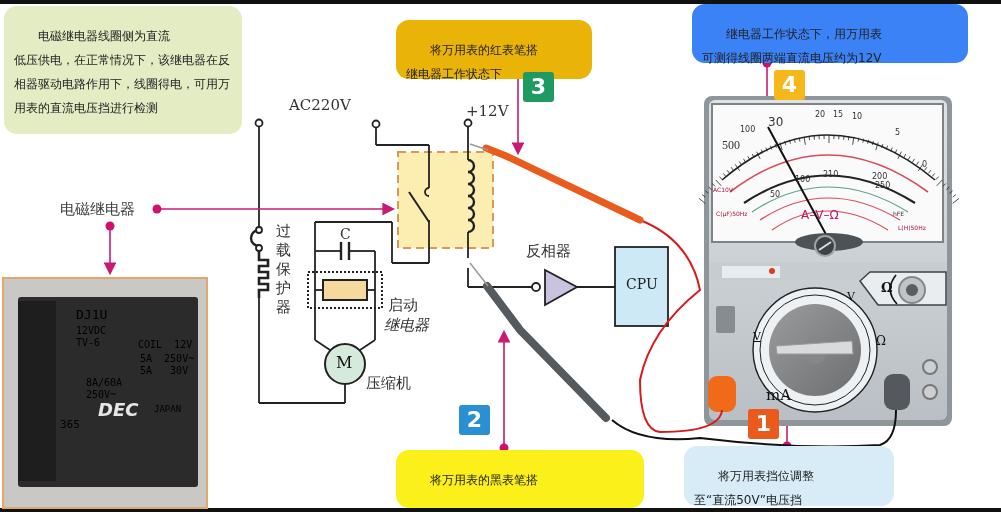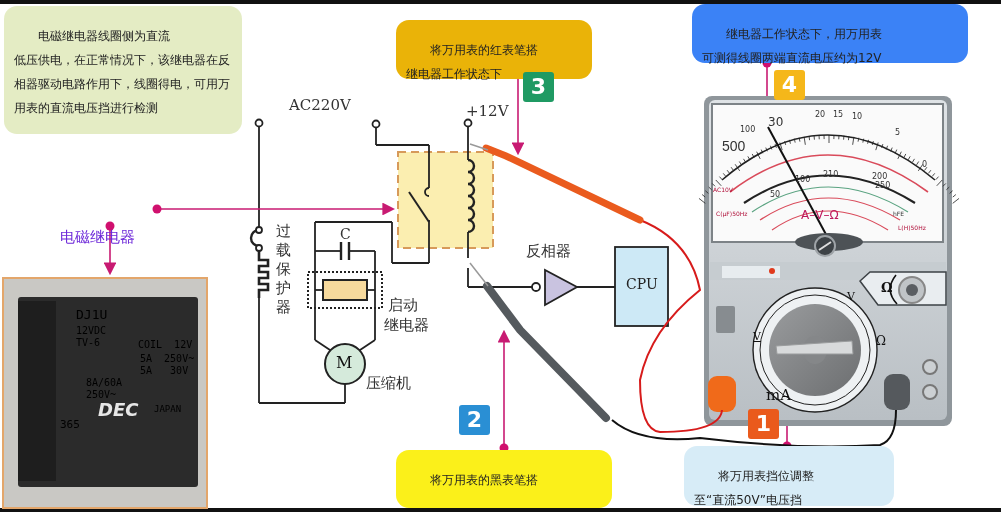--- a/index.html
+++ b/index.html
@@ -4,36 +4,36 @@
 <style>
   html,body{margin:0;padding:0;}
   body{width:1001px;height:512px;background:#fff;position:relative;overflow:hidden;font-family:"DejaVu Sans",sans-serif;}
   .topbar{position:absolute;left:0;top:0;width:1001px;height:4px;background:#111;}
   .botbar{position:absolute;left:0;top:508px;width:1001px;height:4px;background:#111;}
   .callout{position:absolute;border-radius:13px;font-size:12px;line-height:24px;color:#222;padding:18px 10px;box-sizing:border-box;}
   .callout p{margin:0;}
   .c-green{left:4px;top:6px;width:238px;height:128px;background:#e4ecc4;}
   .c-pink{left:396px;top:4px;width:196px;height:59px;background:#eab308;margin-top:16px;}
   .c-purple{left:692px;top:4px;width:276px;height:59px;background:#3b82f6;}
-  .c-yellow{left:396px;top:450px;width:216px;height:58px;background:#fbf01a;}
+  .c-yellow{left:396px;top:450px;width:248px;height:58px;background:#fbf01a;}
   .c-blue{left:684px;top:446px;width:210px;height:60px;background:#d7ecf7;}
   .indent{text-indent:2em;}
   .badge{position:absolute;width:31px;height:30px;border-radius:3px;color:#fff;font-weight:bold;font-size:22px;text-align:center;line-height:30px;font-family:"DejaVu Sans",sans-serif;}
   .b3{left:523px;top:72px;background:#1f9a63;}
   .b4{left:774px;top:70px;background:#f5b71a;}
   .b2{left:459px;top:405px;background:#2a8fd4;}
   .b1{left:748px;top:409px;background:#ea5a1c;}
   .lbl{position:absolute;font-family:"DejaVu Serif",serif;color:#333;font-size:15px;white-space:nowrap;}
   .vlbl{position:absolute;font-family:"DejaVu Serif",serif;color:#333;font-size:15px;width:16px;line-height:19px;word-break:break-all;}
   .relay-photo{position:absolute;left:2px;top:277px;width:206px;height:232px;background:#c9c8c4;border:2px solid #e3a66b;box-sizing:border-box;overflow:hidden;}
   .relay-body{position:absolute;left:14px;top:18px;width:180px;height:190px;background:#2b2b2b;border-radius:3px;}
   .relay-side{position:absolute;left:14px;top:22px;width:38px;height:180px;background:#1e1e1e;}
   .rtxt{position:absolute;color:#000000;font-family:"DejaVu Sans Mono",monospace;font-size:10px;line-height:12px;white-space:pre;}
   .rlogo{position:absolute;color:#e6e6e6;font-family:"DejaVu Sans",sans-serif;font-weight:bold;font-style:italic;font-size:18px;}
-  .mag{color:#6d28d9;margin-top:28px;}
+  .mag{color:#404040;}
   svg{position:absolute;left:0;top:0;}
 </style>
 </head>
 <body>
 
 <div class="topbar"></div>
 <div class="botbar"></div>
 
 <div class="relay-photo">
   <div class="relay-body"></div>
@@ -257,39 +257,39 @@
 <div class="lbl" style="left:716px;top:210px;font-size:6px;color:#b0103a;font-family:'DejaVu Sans',sans-serif;">C(μF)50Hz</div>
 <div class="lbl" style="left:898px;top:224px;font-size:6px;color:#b0103a;font-family:'DejaVu Sans',sans-serif;">L(H)50Hz</div>
 <div class="lbl" style="left:893px;top:210px;font-size:6px;font-family:'DejaVu Sans',sans-serif;">hFE</div>
 <div class="lbl" style="left:768px;top:115px;font-size:12px;font-family:'DejaVu Sans',sans-serif;">30</div>
 <div class="lbl" style="left:815px;top:110px;font-size:8px;font-family:'DejaVu Sans',sans-serif;">20</div>
 <div class="lbl" style="left:833px;top:110px;font-size:8px;font-family:'DejaVu Sans',sans-serif;">15</div>
 <div class="lbl" style="left:852px;top:112px;font-size:8px;font-family:'DejaVu Sans',sans-serif;">10</div>
 <div class="lbl" style="left:895px;top:128px;font-size:8px;font-family:'DejaVu Sans',sans-serif;">5</div>
 <div class="lbl" style="left:922px;top:160px;font-size:8px;font-family:'DejaVu Sans',sans-serif;">0</div>
 <div class="lbl" style="left:740px;top:125px;font-size:8px;font-family:'DejaVu Sans',sans-serif;">100</div>
-<div class="lbl" style="left:722px;top:138px;font-size:14px;font-family:Liberation Sans, sans-serif;">500</div>
+<div class="lbl" style="left:722px;top:138px;font-size:12px;font-family:Liberation Serif, serif;">500</div>
 <div class="lbl" style="left:770px;top:190px;font-size:8px;font-family:'DejaVu Sans',sans-serif;">50</div>
 <div class="lbl" style="left:795px;top:175px;font-size:8px;font-family:'DejaVu Sans',sans-serif;">100</div>
 <div class="lbl" style="left:823px;top:170px;font-size:8px;font-family:'DejaVu Sans',sans-serif;">210</div>
 <div class="lbl" style="left:852px;top:172px;font-size:8px;font-family:'DejaVu Sans',sans-serif;margin-left:20px;">200</div>
 <div class="lbl" style="left:875px;top:181px;font-size:8px;font-family:'DejaVu Sans',sans-serif;">250</div>
 <div class="lbl" style="left:881px;top:280px;font-size:13px;font-weight:bold;color:#111;">Ω</div>
 <div class="lbl" style="left:753px;top:330px;font-size:11px;color:#111;text-decoration:underline;">V</div>
 <div class="lbl" style="left:847px;top:290px;font-size:11px;color:#111;">V</div>
 <div class="lbl" style="left:876px;top:334px;font-size:12px;color:#111;">Ω</div>
 <div class="lbl" style="left:766px;top:386px;font-size:15px;color:#111;">mA</div>
 
 <div class="lbl" style="left:289px;top:96px;">AC220V</div>
 <div class="lbl" style="left:466px;top:102px;">+12V</div>
 <div class="lbl mag" style="left:60px;top:200px;font-size:15px;">电磁继电器</div>
 <div class="vlbl" style="left:276px;top:222px;">过载保护器</div>
 <div class="lbl" style="left:340px;top:226px;font-size:14px;">C</div>
 <div class="lbl" style="left:388px;top:296px;">启动</div>
-<div class="lbl" style="left:384px;top:316px;">继电器</div>
+<div class="lbl" style="left:384px;top:316px;font-style:italic;">继电器</div>
 <div class="lbl" style="left:336px;top:353px;font-size:16px;color:#111;">M</div>
 <div class="lbl" style="left:366px;top:374px;">压缩机</div>
 <div class="lbl" style="left:526px;top:242px;">反相器</div>
 <div class="lbl" style="left:626px;top:276px;font-size:14px;color:#222;">CPU</div>
 
 <div class="callout c-green">
   <p class="indent">电磁继电器线圈侧为直流</p>
   <p>低压供电，在正常情况下，该继电器在反相器驱动电路作用下，线圈得电，可用万用表的直流电压挡进行检测</p>
 </div>
 <div class="callout c-pink">

